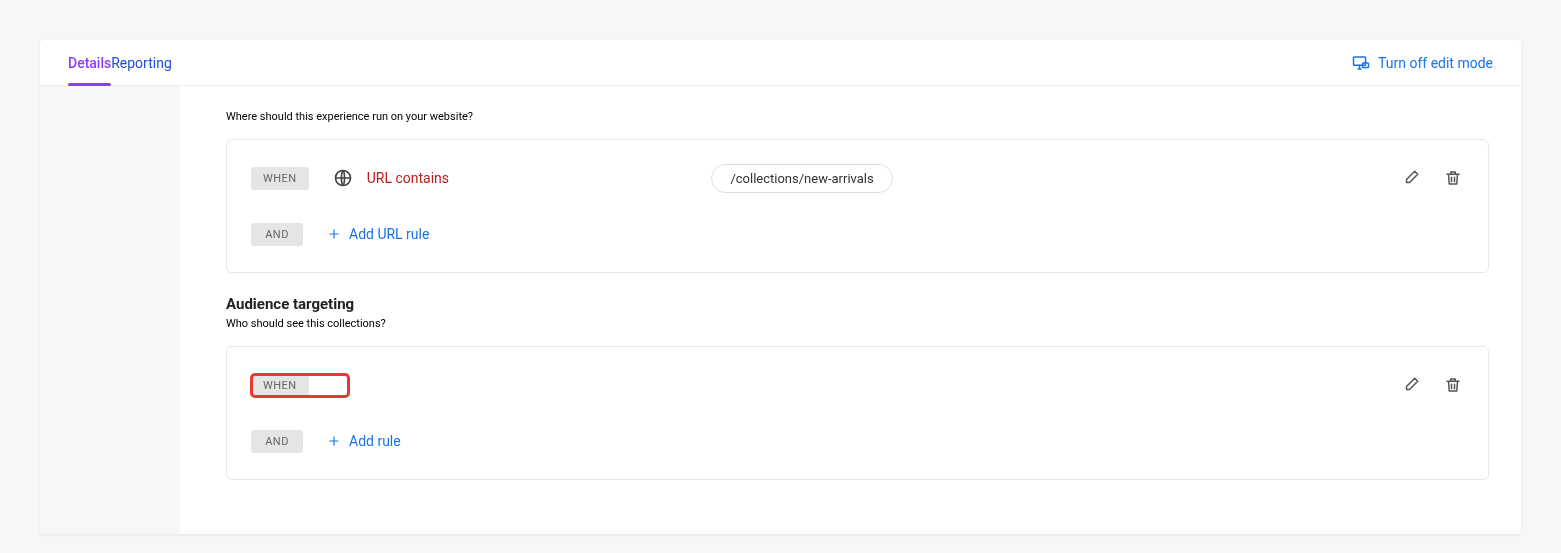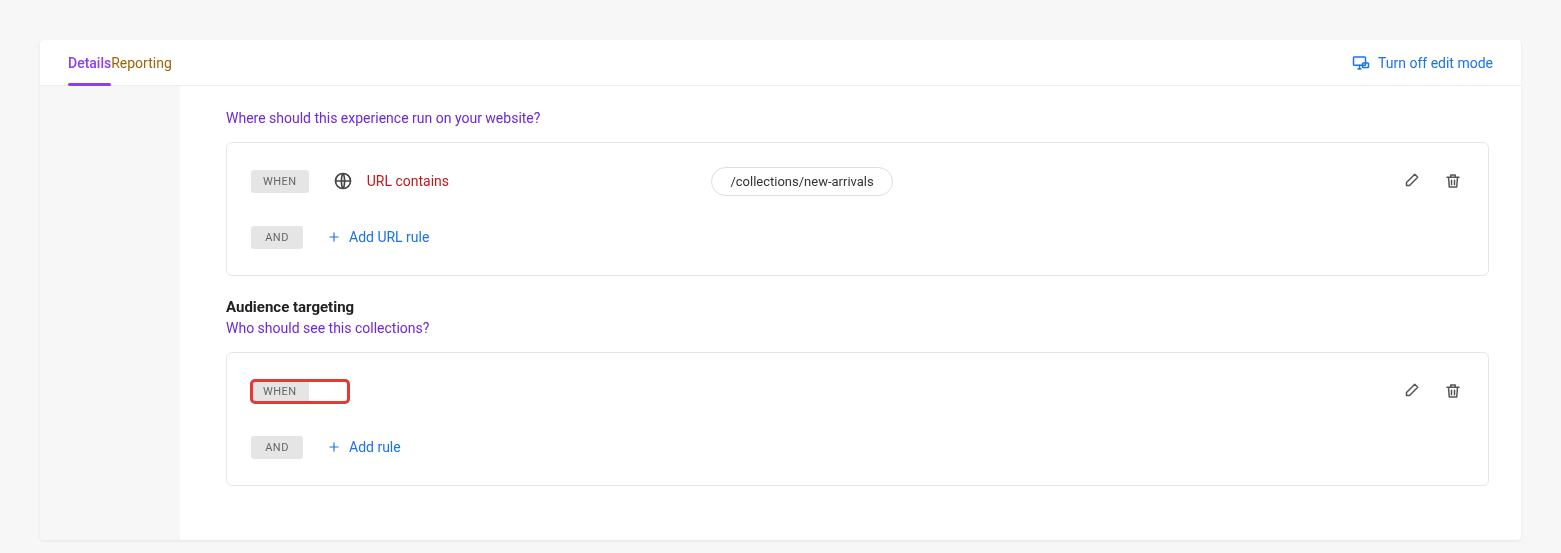--- a/index.html
+++ b/index.html
@@ -25,21 +25,21 @@
       border-bottom: 1px solid #eee;
       padding: 0 28px;
       height: 46px;
     }
     .tabs {
       display: flex;
       height: 100%;
       align-items: center;
     }
     .tab {
-      color: #a16207;
+      color: #1d4ed8;
       font-size: 14px;
       height: 100%;
       display: flex;
       align-items: center;
       position: relative;
       cursor: pointer;
     }
     .tab.active {
       color: #8e3ef2;
       font-weight: 500;
@@ -76,22 +76,22 @@
     .main-inner {
       padding-left: 46px;
     }
     .section-title {
       font-size: 15px;
       font-weight: 700;
       color: #222;
       margin-bottom: 4px;
     }
     .section-sub {
-      font-size: 14px;
-      color: #6d28d9;
+      font-size: 11px;
+      color: #000000;
       margin-bottom: 16px;
     }
     .rule-box {
       border: 1px solid #e6e6e6;
       border-radius: 6px;
       padding: 10px 24px;
       margin-bottom: 22px;
     }
     .rule-row {
       display: flex;

